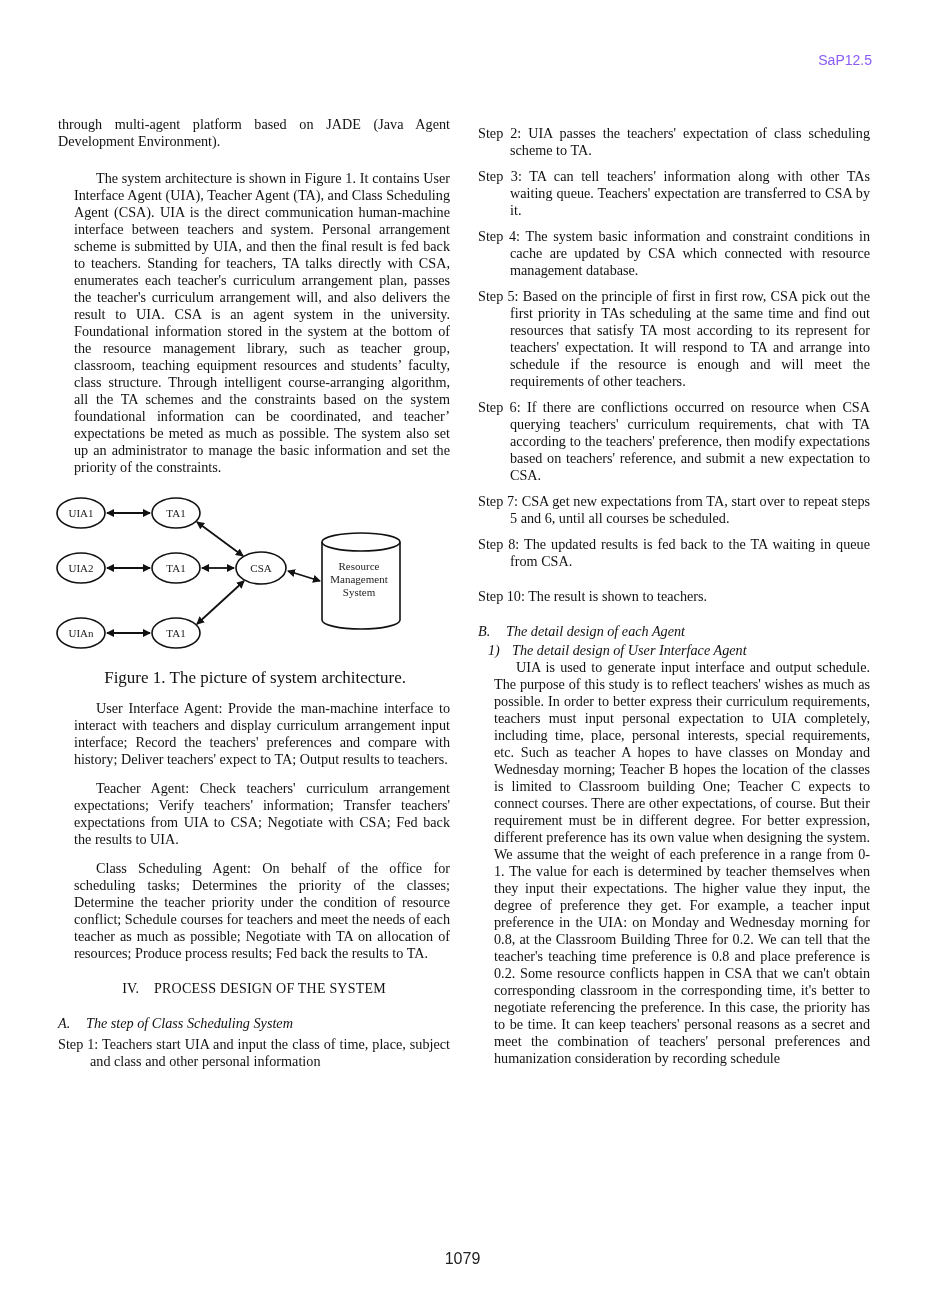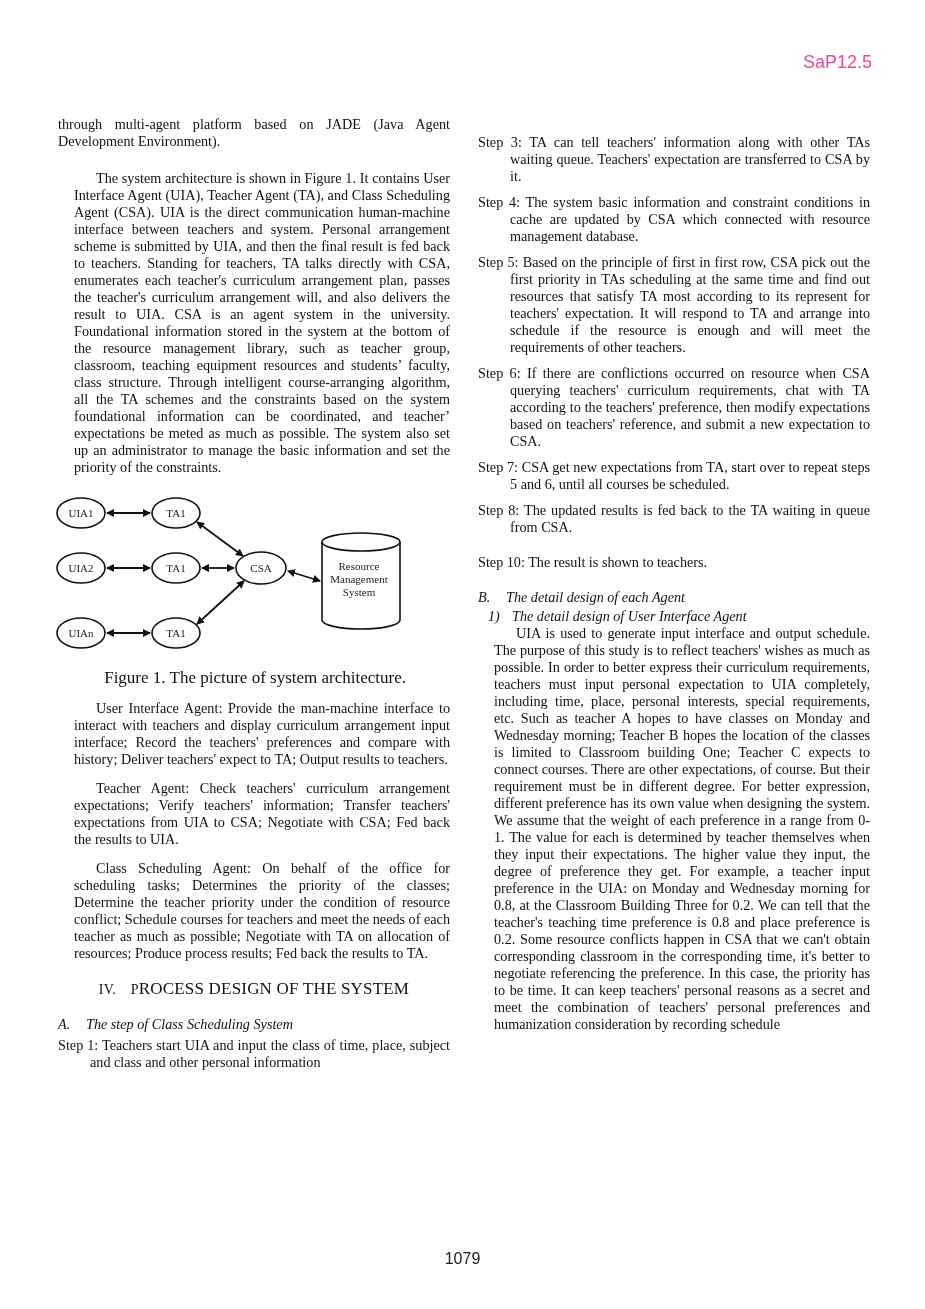--- a/index.html
+++ b/index.html
@@ -1,32 +1,32 @@
 <!DOCTYPE html>
 <html><head>
 <meta charset="utf-8">
 <style>
   html, body { margin: 0; padding: 0; background: #ffffff; }
   body { width: 925px; height: 1309px; position: relative; overflow: hidden;
          font-family: "Liberation Serif", serif; color: #111; }
-  .running-head { position: absolute; top: 52px; right: 53px; font-family: "Liberation Sans", sans-serif; font-size: 18px; color: #ec4899; }
+  .running-head { position: absolute; top: 52px; right: 53px; font-family: "Liberation Sans", sans-serif; font-size: 14px; color: #8b5cf6; }
   .page-num { position: absolute; top: 1250px; left: 0; width: 925px; text-align: center; font-family: "Liberation Sans", sans-serif; font-size: 16px; color: #222; }
   .col { position: absolute; top: 116px; width: 392px; font-size: 14.2px; line-height: 17px; }
   .col.left { left: 58px; }
   .col.right { left: 478px; }
   p { margin: 0; text-align: justify; }
   .indent { text-indent: 22px; margin-left: 16px; }
   .sub { font-style: italic; margin: 0; }
   .sub .lbl { display: inline-block; width: 28px; }
   .gap-s { height: 9px; }
   .gap-m { height: 12px; }
   .gap-l { height: 18px; }
   .step-wrap { padding-left: 32px; text-indent: -32px; text-align: justify; }
   .section-head { text-align: center; font-size: 14px; letter-spacing: 0.2px; }
-  .section-head .sc { font-size: 17px; }
+  .section-head .sc { font-size: 14px; }
   .figure { position: relative; width: 352px; height: 175px; margin-left: -4px; margin-top: 2px; }
   .fig-caption { font-family: "Liberation Serif", serif; font-size: 17px; text-align: right; width: 352px; margin-left: -4px; margin-top: -2px; }
   svg text { font-family: "Liberation Serif", serif; }
   .subsub { font-style: italic; padding-left: 10px; }
 </style>
 </head>
 <body>
 
 <div class="running-head">SaP12.5</div>
 
@@ -101,20 +101,21 @@
   <div class="gap-l"></div>
   <div class="sub">
     <span class="lbl">A.</span><span>The step of Class Scheduling System</span>
   </div>
   <div style="height:4px"></div>
   <p class="step-wrap"><span>Step 1:  </span><span>Teachers start UIA and input the class of time, place, subject and class and other personal information</span></p>
 </div>
 
 <div class="col right">
   <div class="gap-s"></div>
+  <p class="step-wrap"><span>Step 2: </span><span>UIA passes the teachers' expectation of class scheduling scheme to TA.</span></p>
   <div class="gap-s"></div>
   <p class="step-wrap"><span>Step 3:  </span><span>TA can tell teachers' information along with other TAs waiting queue. Teachers' expectation are transferred to CSA by it.</span></p>
   <div class="gap-s"></div>
   <p class="step-wrap"><span>Step 4: </span><span>The system basic information and constraint conditions in cache are updated by CSA which connected with resource management database.</span></p>
   <div class="gap-s"></div>
   <p class="step-wrap"><span>Step 5:  </span><span>Based on the principle of first in first row, CSA pick out the first priority in TAs scheduling at the same time and find out resources that satisfy TA most according to its represent for teachers' expectation. It will respond to TA and arrange into schedule if the resource is enough and will meet the requirements of other teachers.</span></p>
   <div class="gap-s"></div>
   <p class="step-wrap"><span>Step 6:  </span><span>If there are conflictions occurred on resource when CSA querying teachers' curriculum requirements, chat with TA according to the teachers' preference, then modify expectations based on teachers' reference, and submit a new expectation to CSA.</span></p>
   <div class="gap-s"></div>
   <p class="step-wrap"><span>Step 7:  </span><span>CSA get new expectations from TA, start over to repeat steps 5 and 6, until all courses be scheduled.</span></p>

